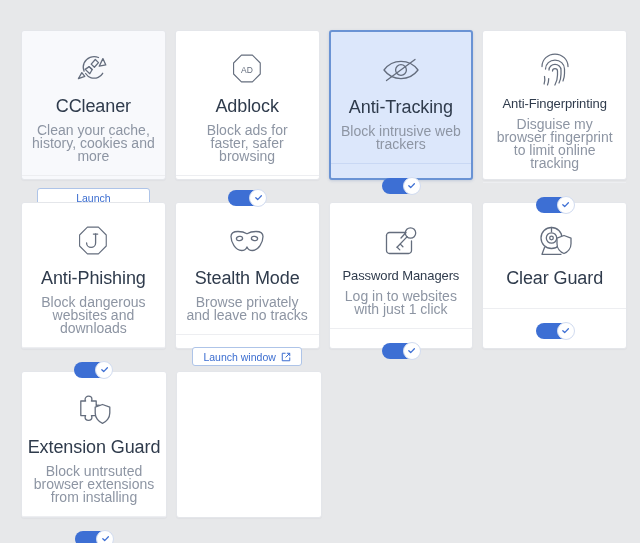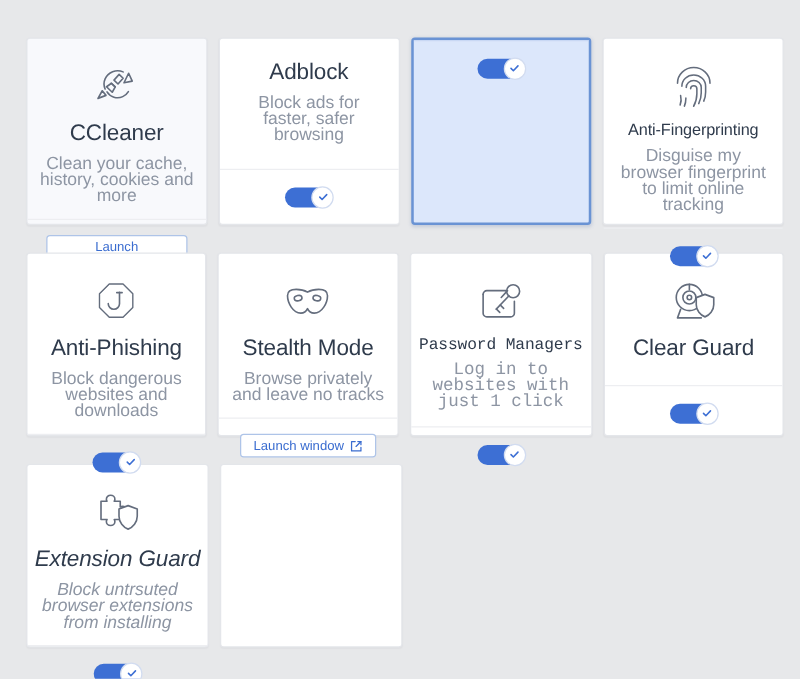--- a/index.html
+++ b/index.html
@@ -155,34 +155,51 @@
           <div class="card-desc">Clean your cache, history, cookies and more</div>
         </div>
         <div class="card-footer">
           <button class="btn wide">
             <span>Launch</span>
           </button>
         </div>
       </div>
       <div class="card" style="height: 150px;">
         <div class="card-body">
+          <div class="icon-wrap">
+            <svg width="38" height="38" viewBox="0 0 38 38" fill="none" stroke="#646d7d" stroke-width="1.3" stroke-linejoin="round">
+      <path d="M12.6 4.5h12.8L34.5 13.6v12.8L25.4 35.5H12.6L3.5 26.4V13.6z" transform="scale(0.86) translate(3,1.5)"></path>
+      <text x="19" y="22.5" font-family="Liberation Sans, sans-serif" font-size="8.5" fill="#646d7d" stroke="none" text-anchor="middle">AD</text>
+    </svg>
+          </div>
           <div class="card-title">Adblock</div>
           <div class="card-desc">Block ads for faster, safer browsing</div>
         </div>
         <div class="card-footer">
           <span class="toggle">
             <span class="knob">
               <svg width="9" height="9" viewBox="0 0 10 10" fill="none" stroke="#3d6fd4" stroke-width="1.4" stroke-linecap="round" stroke-linejoin="round">
       <path d="M2 5.2l2.1 2.1L8.2 3"></path>
     </svg>
             </span>
           </span>
         </div>
       </div>
       <div class="card selected" style="height: 150px;">
+        <div class="card-body">
+          <div class="icon-wrap">
+            <svg width="42" height="30" viewBox="0 0 42 30" fill="none" stroke="#646d7d" stroke-width="1.3" stroke-linecap="round" stroke-linejoin="round">
+      <path d="M4 15c4.2-5.6 10.2-8.6 17-8.6S33.8 9.4 38 15c-4.2 5.6-10.2 8.6-17 8.6S8.2 20.6 4 15z"></path>
+      <circle cx="21" cy="15" r="5.4"></circle>
+      <line x1="6.5" y1="25.5" x2="35" y2="4.5"></line>
+    </svg>
+          </div>
+          <div class="card-title">Anti-Tracking</div>
+          <div class="card-desc">Block intrusive web trackers</div>
+        </div>
         <div class="card-footer">
           <span class="toggle">
             <span class="knob">
               <svg width="9" height="9" viewBox="0 0 10 10" fill="none" stroke="#3d6fd4" stroke-width="1.4" stroke-linecap="round" stroke-linejoin="round">
       <path d="M2 5.2l2.1 2.1L8.2 3"></path>
     </svg>
             </span>
           </span>
         </div>
       </div>
@@ -253,21 +270,21 @@
             <span>
               <svg width="10" height="10" viewBox="0 0 12 12" fill="none" stroke="#3b6dd0" stroke-width="1.2" stroke-linecap="round" stroke-linejoin="round">
       <path d="M5 1.5H1.5v9h9V7"></path>
       <path d="M7.5 1.5h3v3"></path>
       <path d="M10.5 1.5L5.8 6.2"></path>
     </svg>
             </span>
           </button>
         </div>
       </div>
-      <div class="card" style="height: 147px; font-family: Liberation Mono, monospace;">
+      <div class="card" style="height: 147px;">
         <div class="card-body">
           <div class="icon-wrap">
             <svg width="38" height="34" viewBox="0 0 38 34" fill="none" stroke="#646d7d" stroke-width="1.3" stroke-linejoin="round" stroke-linecap="round">
       <path d="M4.5 11.5a3 3 0 0 1 3-3H24l-5 5.5"></path>
       <path d="M4.5 11.5v15a3 3 0 0 0 3 3h19a3 3 0 0 0 3-3V17"></path>
       <circle cx="28.5" cy="9" r="5.2"></circle>
       <path d="M25.2 12.6L15 23.3"></path>
       <path d="M18.3 20.1l2.6 2.6"></path>
       <path d="M15.2 23.3l2.6 2.6"></path>
     </svg>
@@ -304,21 +321,21 @@
             <span class="knob">
               <svg width="9" height="9" viewBox="0 0 10 10" fill="none" stroke="#3d6fd4" stroke-width="1.4" stroke-linecap="round" stroke-linejoin="round">
       <path d="M2 5.2l2.1 2.1L8.2 3"></path>
     </svg>
             </span>
           </span>
         </div>
       </div>
     </div>
     <div class="row">
-      <div class="card" style="height: 147px; font-style: italic;">
+      <div class="card" style="height: 147px;">
         <div class="card-body">
           <div class="icon-wrap">
             <svg width="40" height="34" viewBox="0 0 40 34" fill="none" stroke="#646d7d" stroke-width="1.3" stroke-linejoin="round" stroke-linecap="round">
       <path d="M14.5 3.2c1.9 0 3.4 1.4 3.4 3.1 0 .6-.2 1.2-.5 1.7h4.8v4.6c.5-.3 1.1-.5 1.8-.5 1.9 0 3.4 1.4 3.4 3.2s-1.5 3.2-3.4 3.2c-.7 0-1.3-.2-1.8-.5v4.6h-4.8c.3.5.5 1.1.5 1.7 0 1.7-1.5 3.1-3.4 3.1s-3.4-1.4-3.4-3.1c0-.6.2-1.2.5-1.7H6.8V8h4.8c-.3-.5-.5-1.1-.5-1.7 0-1.7 1.5-3.1 3.4-3.1z"></path>
       <path d="M28.5 11.5l7.3 2.7v5.8c0 4.8-3.4 8.8-7.3 10.3-3.9-1.5-7.3-5.5-7.3-10.3v-5.8z" fill="#ffffff"></path>
     </svg>
           </div>
           <div class="card-title">Extension Guard</div>
           <div class="card-desc">Block untrsuted browser extensions from installing</div>
         </div>

